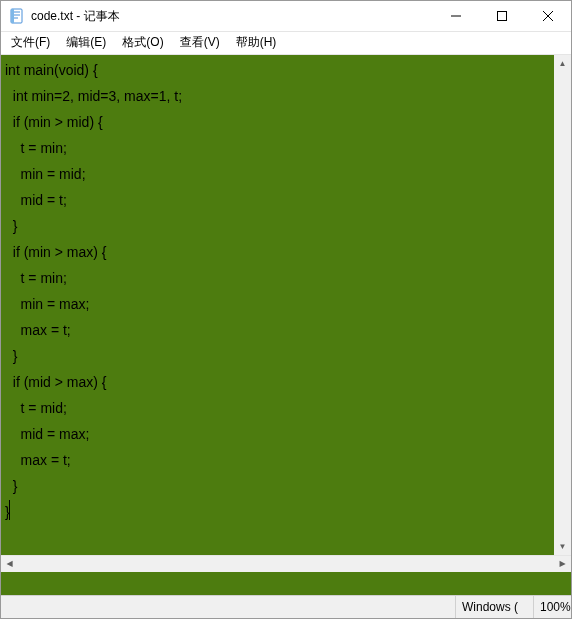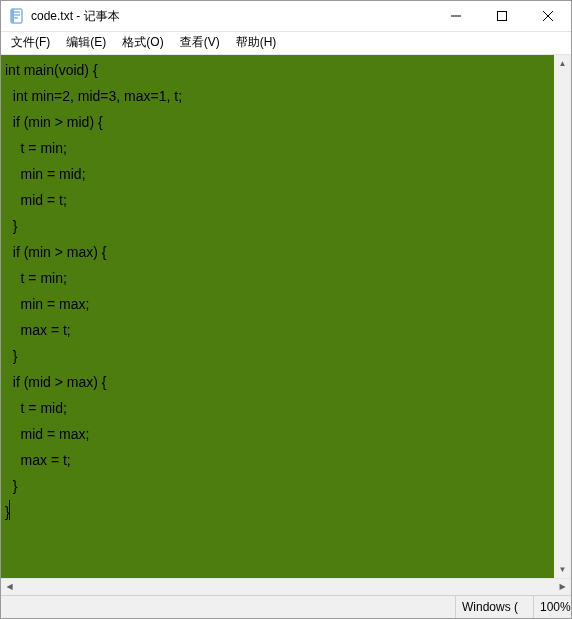--- a/index.html
+++ b/index.html
@@ -103,20 +103,21 @@
     color: #606060;
   }
   .hscroll .track { flex: 1; }
   .statusbar {
     height: 23px;
     display: flex; align-items: center;
     background: #f0f0f0;
     border-top: 1px solid #d0d0d0;
     font-size: 12px;
     color: #000;
+    margin-top: 23px;
   }
   .statusbar .spacer { flex: 1; }
   .statusbar .cell {
     padding: 0 6px;
     border-left: 1px solid #d0d0d0;
     height: 100%;
     display: flex; align-items: center;
     white-space: nowrap;
     overflow: hidden;
   }

